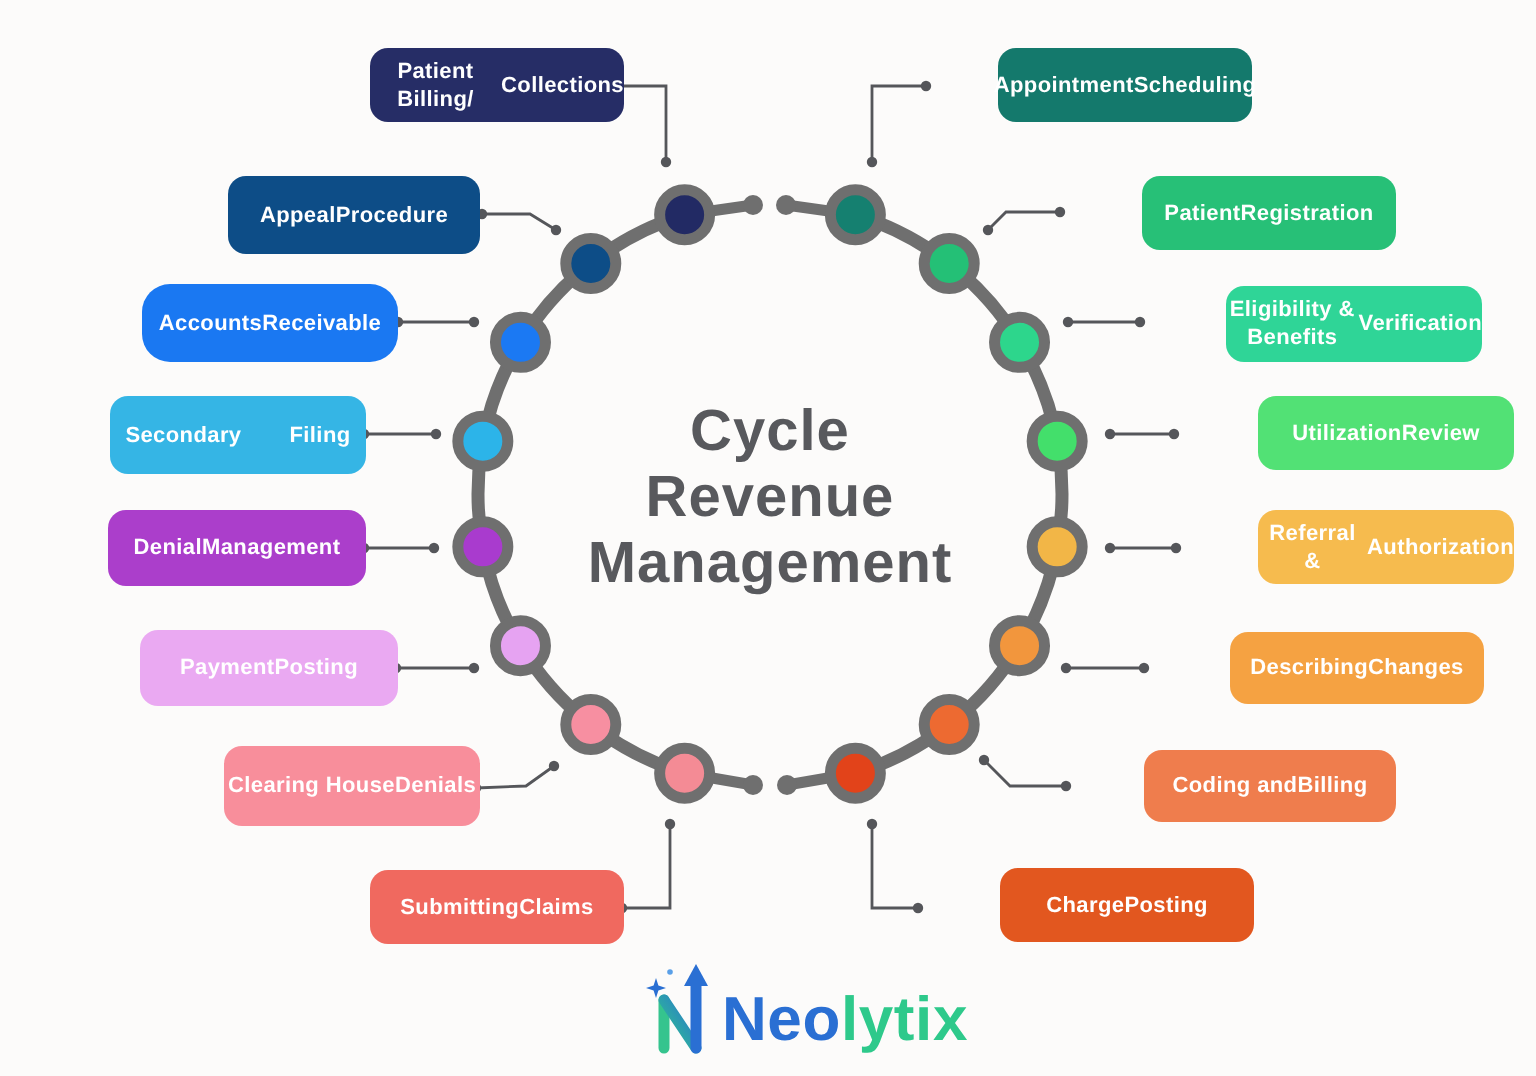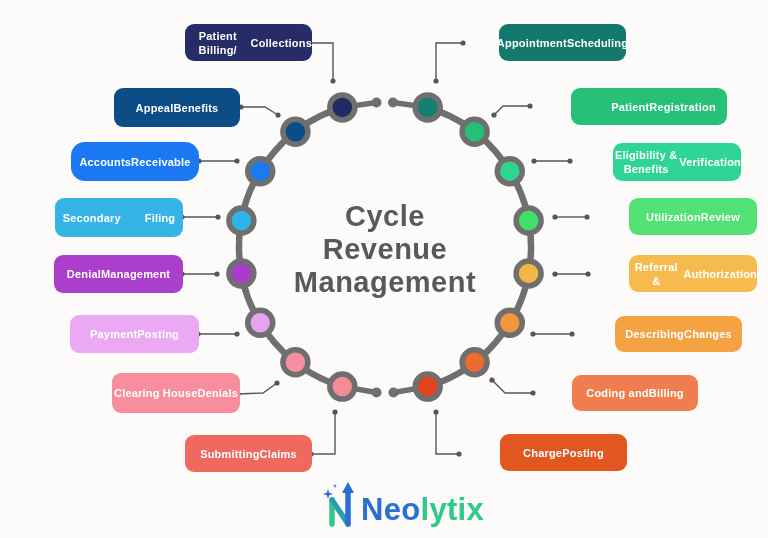--- a/index.html
+++ b/index.html
@@ -109,21 +109,21 @@
       <circle cx="260.2357744149607" cy="171.17198397580597" r="12.5" fill="#1b79f3" stroke="#6f6f6f" stroke-width="5.5"></circle>
       <circle cx="295.39481178854226" cy="131.73113930644914" r="12.5" fill="#0d4d87" stroke="#6f6f6f" stroke-width="5.5"></circle>
       <circle cx="342.31373111048043" cy="107.37950562939682" r="12.5" fill="#222a64" stroke="#6f6f6f" stroke-width="5.5"></circle>
     </svg>
 
   <div id="boxes">
       <div class="label-box" style="left: 479px; top: 24px; width: 127px; height: 37px; background: rgb(20, 121, 108);">
         <div>Appointment</div>
         <div>Scheduling</div>
       </div>
-      <div class="label-box" style="left: 551px; top: 88px; width: 127px; height: 37px; background: rgb(39, 192, 119); padding-left: 29px;">
+      <div class="label-box" style="left: 551px; top: 88px; width: 127px; height: 37px; background: rgb(39, 192, 119);">
         <div>Patient</div>
         <div>Registration</div>
       </div>
       <div class="label-box" style="left: 593px; top: 143px; width: 128px; height: 38px; background: rgb(47, 213, 151);">
         <div>Eligibility &amp; Benefits</div>
         <div>Verification</div>
       </div>
       <div class="label-box" style="left: 609px; top: 198px; width: 128px; height: 37px; background: rgb(82, 225, 117);">
         <div>Utilization</div>
         <div>Review</div>
@@ -163,21 +163,21 @@
       <div class="label-box" style="left: 35px; top: 198px; width: 128px; height: 39px; background: rgb(53, 181, 229); gap: 24px;">
         <div>Secondary</div>
         <div>Filing</div>
       </div>
       <div class="label-box" style="left: 51px; top: 142px; width: 128px; height: 39px; background: rgb(26, 120, 242); border-radius: 14px;">
         <div>Accounts</div>
         <div>Receivable</div>
       </div>
       <div class="label-box" style="left: 94px; top: 88px; width: 126px; height: 39px; background: rgb(13, 77, 135);">
         <div>Appeal</div>
-        <div>Benefits</div>
+        <div>Procedure</div>
       </div>
       <div class="label-box" style="left: 165px; top: 24px; width: 127px; height: 37px; background: rgb(38, 45, 102);">
         <div>Patient Billing/</div>
         <div>Collections</div>
       </div>
     </div>
 
   <div id="page-title" style="color: rgb(88, 89, 93);">
     <div>Cycle</div>
     <div>Revenue</div>

